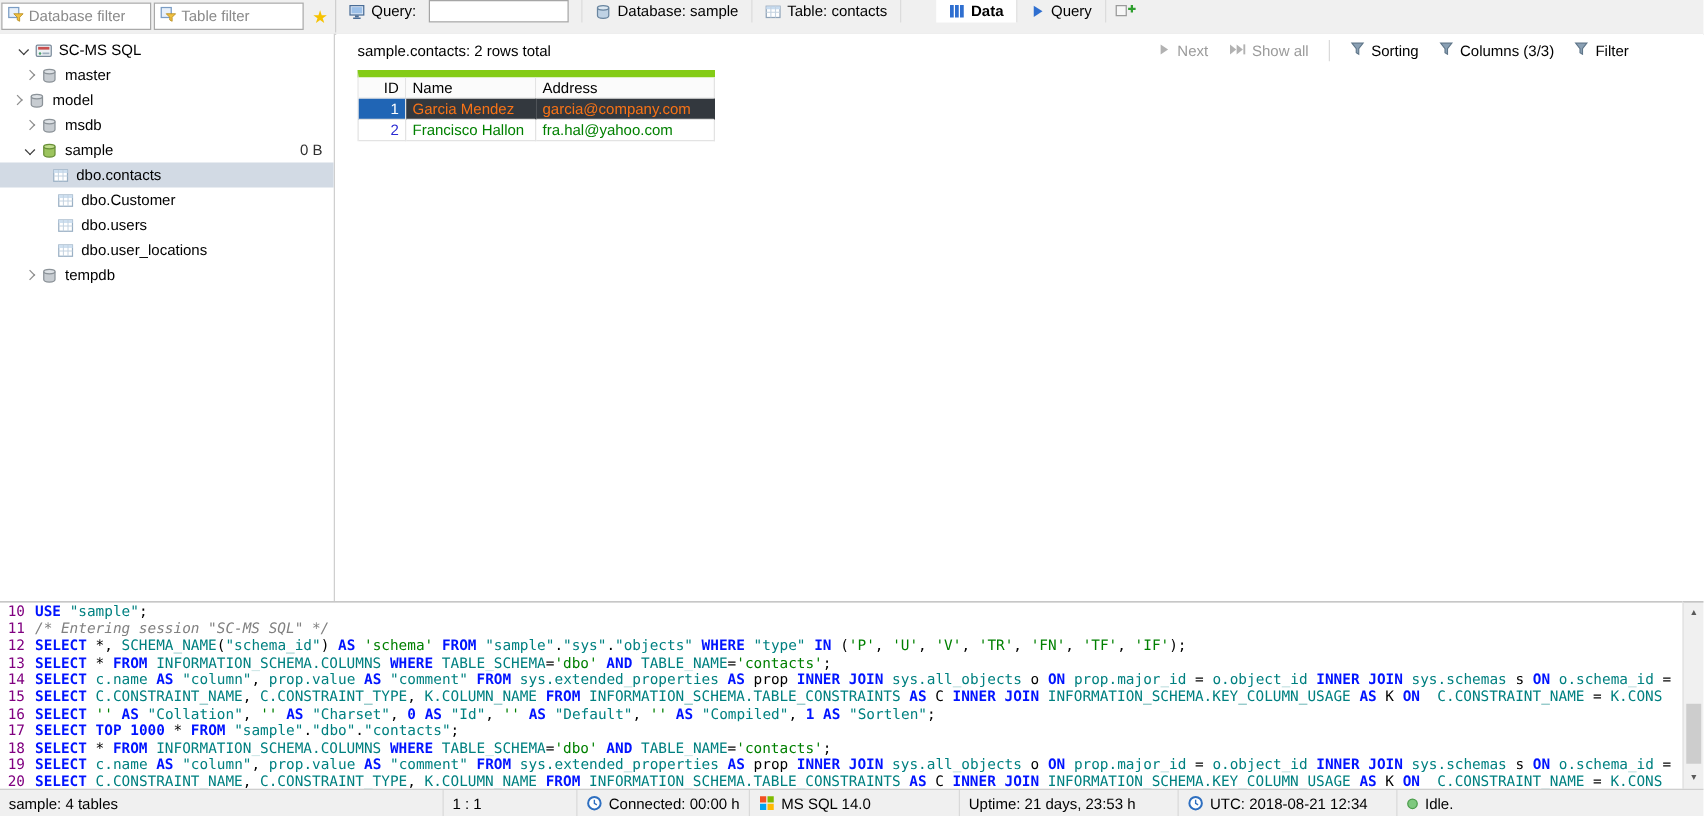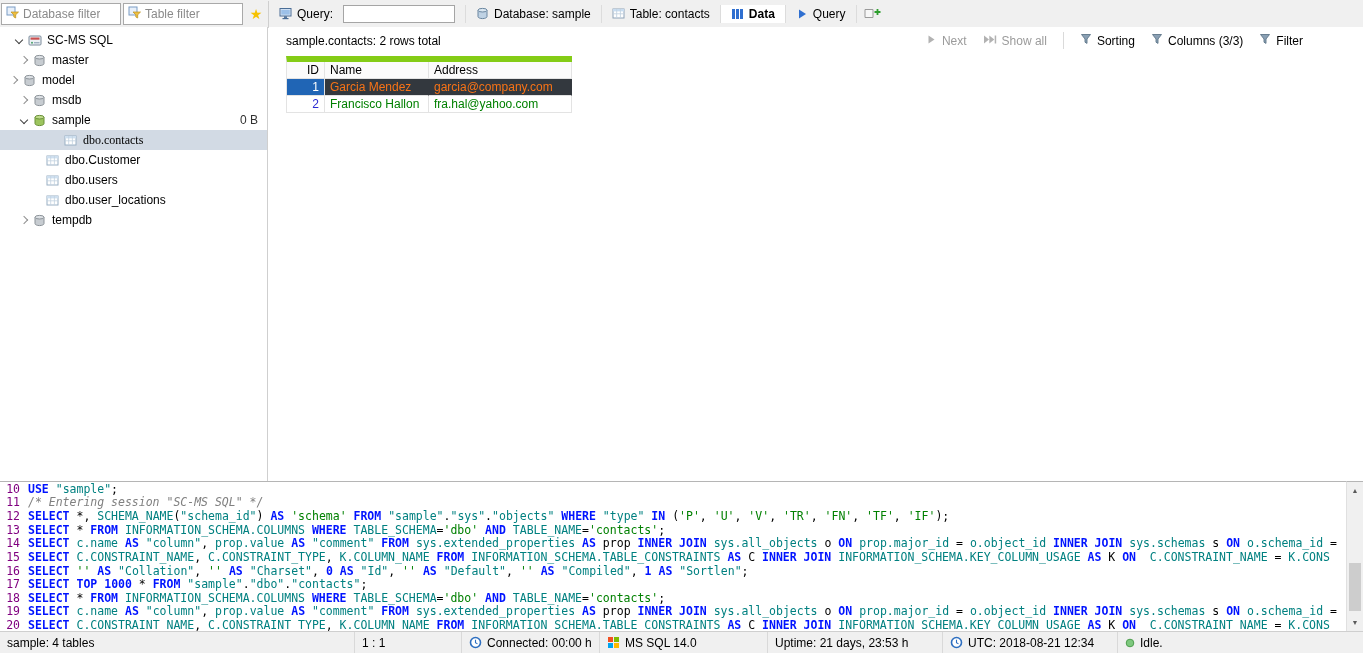--- a/index.html
+++ b/index.html
@@ -1,29 +1,29 @@
 <!DOCTYPE html>
 <html><head>
 <meta charset="utf-8">
 <style>
   html,body{margin:0;padding:0;background:#fff;}
   .app{position:relative;width:1363px;height:653px;overflow:hidden;background:#fff;
        font-family:"Liberation Sans",sans-serif;font-size:12px;color:#000;}
 
   
   .toolbar{position:absolute;top:0;left:0;right:0;height:27px;background:#f0f0f0;
-           border-bottom:1px solid #d4d4d4;display:flex;align-items:center;}
+           border-bottom:1px solid #d4d4d4;display:flex;align-items:flex-start;}
   .tb-left{width:268px;flex:none;display:flex;align-items:center;border-right:1px solid #cfcfcf;}
   .filter-box{display:flex;align-items:center;gap:4px;background:#fff;border:1px solid #a9a9a9;
               height:20px;margin:0 1px;padding:0 4px;flex:1;}
   .filter-box .ph{color:#8a8a8a;white-space:nowrap;overflow:hidden;}
   .star{width:24px;flex:none;text-align:center;color:#f6c200;font-size:14px;line-height:26px;cursor:default;}
   .tabs{display:flex;align-items:stretch;}
   .tab{display:flex;align-items:center;gap:5px;padding:0 10px;border-right:1px solid #dcdcdc;cursor:default;white-space:nowrap;}
-  .tab.active{background:#fff;font-weight:bold;}
+  .tab.active{background:#fff;font-weight:bold;margin-left:28px;}
   .tab .ticn{display:flex;align-items:center;}
   .host-input{width:110px;height:16px;background:#fff;border:1px solid #a5a5a5;margin-left:5px;display:inline-block;}
   .tab-add{display:flex;align-items:center;padding:0 7px;cursor:default;}
 
   
   .sidebar{position:absolute;top:27px;left:0;width:268px;bottom:172px;background:#fff;
            border-right:1px solid #cfcfcf;overflow:hidden;padding-top:3px;box-sizing:border-box;}
   .trow{height:20px;display:flex;align-items:center;position:relative;white-space:nowrap;}
   .trow.selected{background:#d2dae4;}
   .chev{width:14px;height:20px;display:flex;align-items:center;justify-content:center;flex:none;}
@@ -224,21 +224,21 @@
         </span>
         <span class="ticon">
           <svg width="13" height="13" viewBox="0 0 13 13">
             <path d="M2 3.2v6.4c0 1.1 2 2 4.5 2s4.5-.9 4.5-2V3.2" fill="#9cc45e" stroke="#688f37"></path>
             <ellipse cx="6.5" cy="3.2" rx="4.5" ry="1.8" fill="#c0dc8c" stroke="#688f37"></ellipse>
           </svg>
         </span>
         <span>sample</span>
         <span class="tsize">0 B</span>
       </div>
-      <div class="trow selected" style="padding-left: 48px; font-family: Liberation Serif, serif;">
+      <div class="trow selected" style="padding-left: 26px;">
         <span class="chev"></span>
         <span class="ticon">
           <svg width="13" height="13" viewBox="0 0 13 13">
             <rect x="1" y="2" width="11" height="9" fill="#fff" stroke="#9ab0c4"></rect>
             <rect x="1" y="2" width="11" height="2.4" fill="#cfe0f0"></rect>
             <path d="M4.7 2v9M8.4 2v9M1 6.8h11" stroke="#c3d2e0" stroke-width="0.8" fill="none"></path>
           </svg>
         </span>
         <span>dbo.contacts</span>
       </div>

